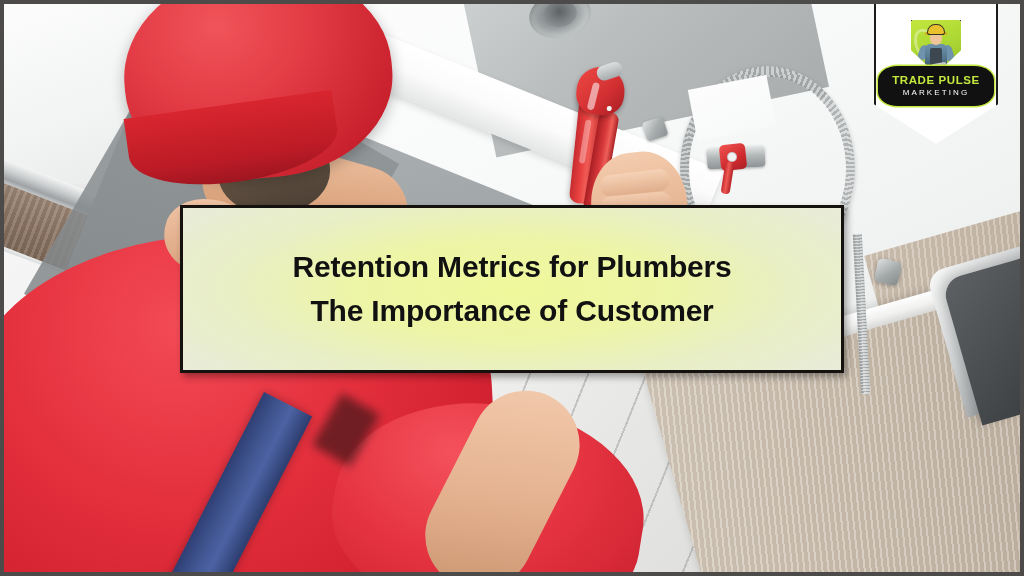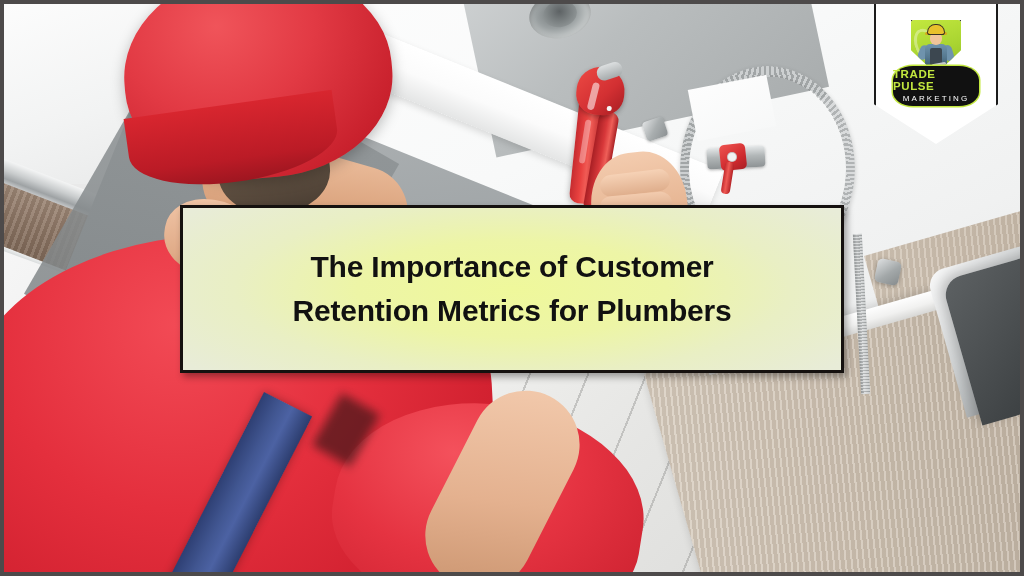--- a/index.html
+++ b/index.html
@@ -433,21 +433,21 @@
   .w-arm-r {
     position:absolute; right:0px; top:20px; width:9px; height:16px;
     border-radius:5px; background:#6f93ad; transform:rotate(-16deg);
   }
   .w-tool {
     position:absolute; left:12px; top:38px; width:16px; height:7px;
     border-radius:3px; background:linear-gradient(180deg,#cfd4d6,#8d9397);
     transform:rotate(-10deg);
   }
   .logo-pill {
-    position:relative; margin-top:-8px; width:86px; height:40px;
+    position:relative; margin-top:-8px; width:116px; height:40px;
     background:#111111; border-radius:20px/14px;
     display:flex; flex-direction:column; align-items:center; justify-content:center;
     box-shadow:0 0 0 1.5px #c3e83f;
   }
   .logo-t1 {
     color:#c3e83f; font-size:11.5px; font-weight:bold; letter-spacing:.6px;
     line-height:1; font-family:"Liberation Sans", sans-serif;
   }
   .logo-t2 {
     color:#ffffff; font-size:8px; font-weight:normal; letter-spacing:2.1px;
@@ -568,17 +568,17 @@
         <div class="w-tool"></div>
       </div>
     </div>
     <div class="logo-pill">
       <div class="logo-t1">TRADE PULSE</div>
       <div class="logo-t2">MARKETING</div>
     </div>
   </div>
 
   <div class="title-card">
+    <div class="title-line">Retention Metrics for Plumbers</div>
     <div class="title-line">The Importance of Customer</div>
-    <div class="title-line">Retention Metrics for Plumbers</div>
   </div>
 
 </div>
 
 </body></html>

